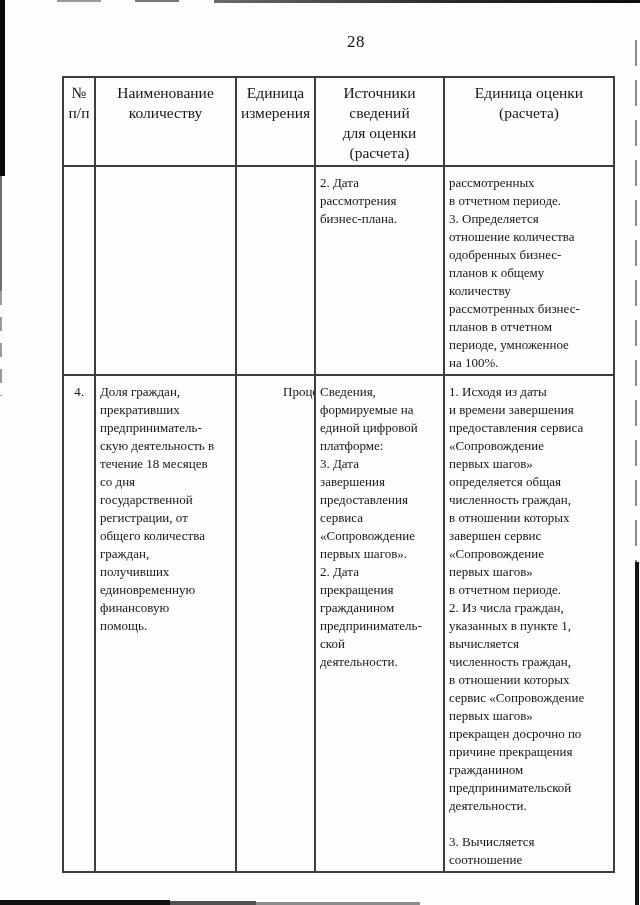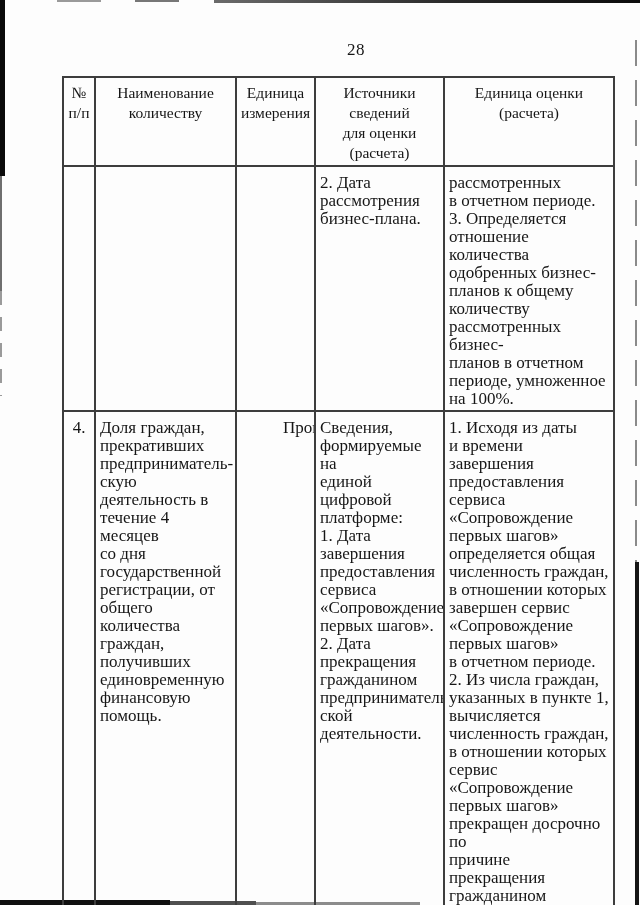--- a/index.html
+++ b/index.html
@@ -22,21 +22,21 @@
   .edge-left-faint { top: 291px; left: 0; width: 2px; height: 105px;
                      background: repeating-linear-gradient(180deg,#9a9a9a 0 14px,transparent 14px 26px); }
   .edge-right-gray { top: 40px; right: 3px; width: 2px; height: 522px;
                      background: repeating-linear-gradient(180deg,#8a8a8a 0 26px,transparent 26px 40px); }
   .edge-right-black{ top: 562px; right: 1px; width: 4px; height: 343px; background: #151515; }
   .edge-bottom-1   { bottom: 0; left: 0;    width: 170px; height: 5px; background: #101010; }
   .edge-bottom-2   { bottom: 0; left: 170px; width: 86px; height: 4px; background: #4f4f4f; }
   .edge-bottom-3   { bottom: 0; left: 256px; width: 164px; height: 3px; background: #8c8c8c; }
   
   .page-number {
-    position: absolute; top: 40px; left: 356px;
+    position: absolute; top: 32px; left: 356px;
     transform: translateX(-50%);
     font-size: 17px; letter-spacing: 0.5px;
   }
   
   table.doc-table {
     position: absolute; top: 76px; left: 62px;
     width: 551px;
     border-collapse: collapse;
     table-layout: fixed;
   }
@@ -47,21 +47,21 @@
     white-space: pre-line;
     overflow: hidden;
   }
   .doc-table th {
     font-size: 15.5px;
     line-height: 20px;
     text-align: center;
     padding: 5px 2px 2px 2px;
   }
   .doc-table td {
-    font-size: 17px;
+    font-size: 13px;
     line-height: 18px;
     text-align: left;
     padding: 7px 3px 2px 4px;
   }
   .doc-table td.cell-num  { text-align: center; padding-left: 1px; padding-right: 1px; }
   .doc-table td.cell-unit { text-align: center; padding-left: 46px; }
   tr.row-head { height: 77px; }
   tr.row-0 { height: 198px; }
   tr.row-1 { height: 482px; }
 </style>
@@ -123,36 +123,36 @@
 планов в отчетном
 периоде, умноженное
 на 100%.</td>
   </tr>
   <tr class="row-1">
     <td class="cell-num">4.</td>
     <td class="cell-name">Доля граждан,
 прекративших
 предприниматель-
 скую деятельность в
-течение 4 месяцев
+течение 18 месяцев
 со дня
 государственной
 регистрации, от
 общего количества
 граждан,
 получивших
 единовременную
 финансовую
 помощь.</td>
     <td class="cell-unit">Процент</td>
     <td class="cell-sources">Сведения,
 формируемые на
 единой цифровой
 платформе:
-1. Дата
+3. Дата
 завершения
 предоставления
 сервиса
 «Сопровождение
 первых шагов».
 2. Дата
 прекращения
 гражданином
 предприниматель-
 ской

